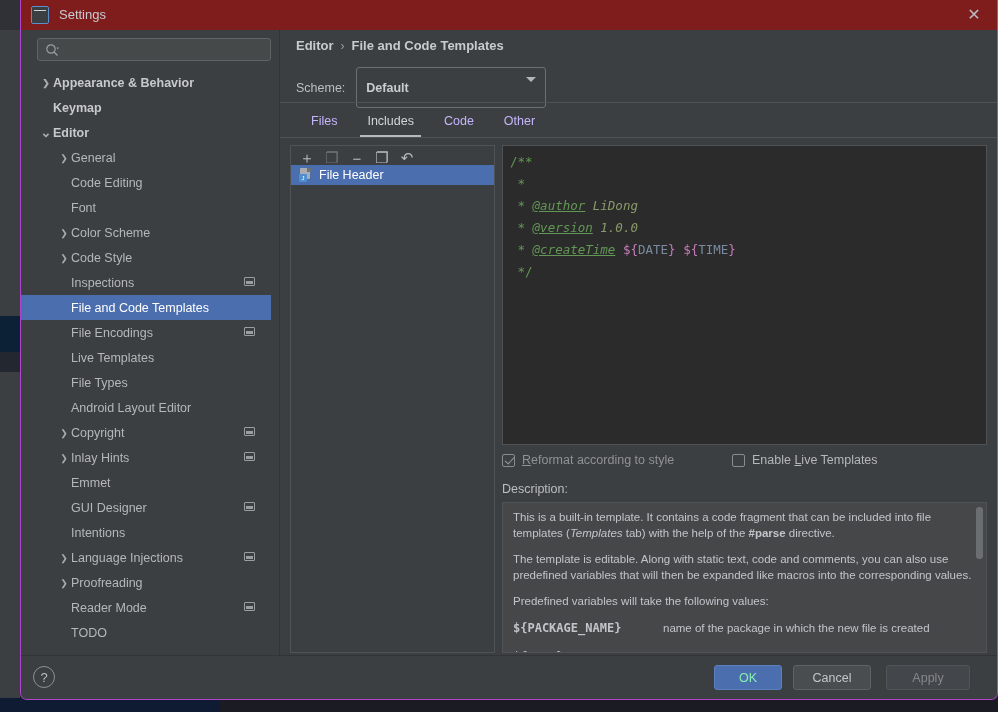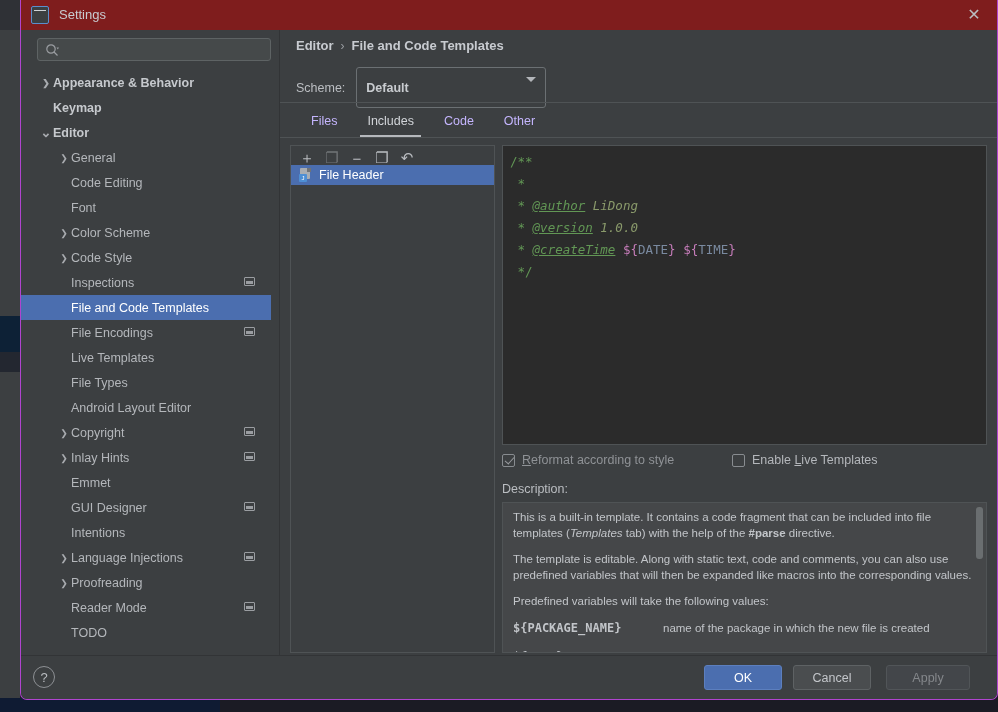--- a/index.html
+++ b/index.html
@@ -160,21 +160,21 @@
   .help-btn {
     position:absolute; left:12px; top:10px; width:22px; height:22px; border-radius:50%;
     border:1px solid #8d9094; color:#b9bcc0; font-size:13px;
     display:flex; align-items:center; justify-content:center; cursor:pointer;
   }
   .btn {
     position:absolute; top:9px; height:25px; border-radius:3px;
     display:flex; align-items:center; justify-content:center;
     font-size:12.5px; cursor:pointer;
   }
-  .btn-ok { right:215px; width:78px; background:#4b6eaf; border:1px solid #5c7fbe; color:#ffffff; }
+  .btn-ok { right:215px; width:68px; background:#4b6eaf; border:1px solid #5c7fbe; color:#86efac; }
   .btn-cancel { right:126px; width:78px; background:#4a4d4f; border:1px solid #5e6264; color:#c3c6ca; }
   .btn-apply { right:27px; width:84px; background:#43464a; border:1px solid #515558; color:#84878b; cursor:default; }
 </style>
 </head>
 <body>
 
 <div class="backdrop-left-strip"></div>
 <div class="backdrop-dark-a"></div>
 <div class="backdrop-dark-b"></div>
 <div class="backdrop-dark-c"></div>

